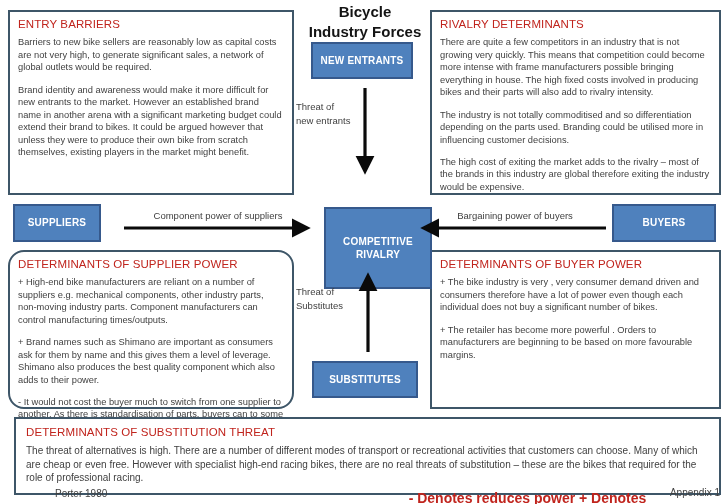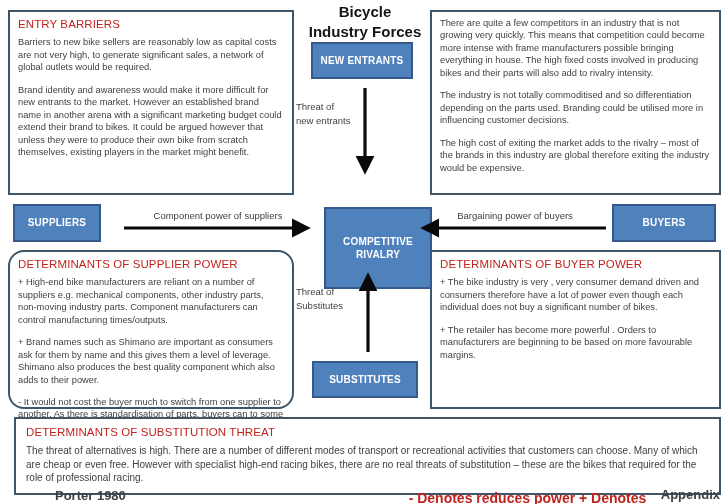--- a/index.html
+++ b/index.html
@@ -27,21 +27,21 @@
   .title {
     position:absolute; left:280px; top:2px; width:170px; text-align:center;
     font-size:15px; font-weight:bold; color:#141414; line-height:1.3;
   }
   .arrow-label {
     position:absolute; font-size:9.5px; color:#3f3f3f; white-space:pre-line;
     line-height:1.5;
   }
   .arrow-label.centered { text-align:center; }
   svg.arrows { position:absolute; left:0; top:0; pointer-events:none; }
-  .footer-text { position:absolute; font-size:13px; color:#3f3f3f;font-weight:bold; }
+  .footer-text { position:absolute; font-size:10px; color:#3f3f3f; }
   .footer-legend {
     position:absolute; font-size:14px; font-weight:bold; color:#c0241d;
     text-align:center;
   }
 </style>
 </head>
 <body>
 
 <div class="canvas">
 
@@ -52,20 +52,21 @@
 
   <div class="panel" style="left:8px; top:10px; width:286px; height:185px;">
     <h2>ENTRY BARRIERS</h2>
     <div>
         <p>Barriers to new bike sellers are reasonably low as capital costs are not very high, to generate significant sales, a network of global outlets would be required.</p>
         <p>Brand identity and awareness would make it more difficult for new entrants to the market. However an established brand name in another arena with a significant marketing budget could extend their brand to bikes. It could be argued however that unless they were to produce their own bike from scratch themselves, existing players in the market might benefit.</p>
       </div>
   </div>
 
   <div class="panel" style="left:430px; top:10px; width:291px; height:185px;">
+    <h2>RIVALRY DETERMINANTS</h2>
     <div>
         <p>There are quite a few competitors in an industry that is not growing very quickly. This means that competition could become more intense with frame manufacturers possible bringing everything in house. The high fixed costs involved in producing bikes and their parts will also add to rivalry intensity.</p>
         <p>The industry is not totally commoditised and so differentiation depending on the parts used. Branding could be utilised more in influencing customer decisions.</p>
         <p>The high cost of exiting the market adds to the rivalry – most of the brands in this industry are global therefore exiting the industry would be expensive.</p>
       </div>
   </div>
 
   <div class="panel" style="left:8px; top:250px; width:286px; height:159px;border-radius:16px;">
     <h2>DETERMINANTS OF SUPPLIER POWER</h2>
     <div>

